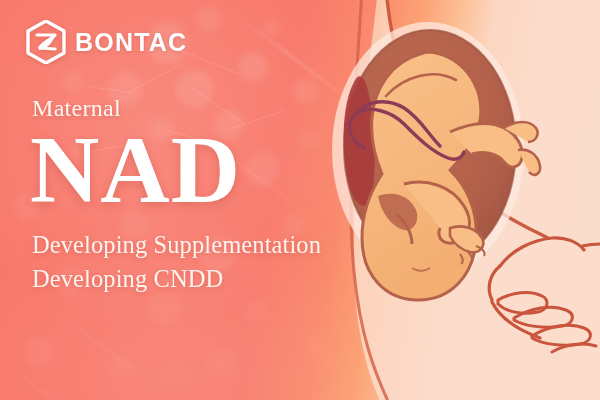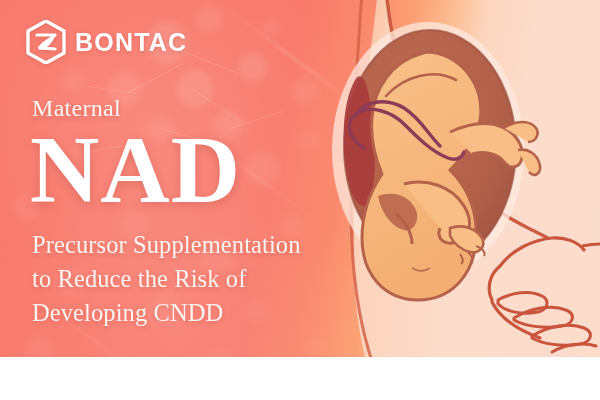--- a/index.html
+++ b/index.html
@@ -3,21 +3,21 @@
 <meta charset="utf-8">
 <style>
   html, body {
     margin: 0;
     padding: 0;
     background: #ffffff;
   }
   #banner {
     position: relative;
     width: 600px;
-    height: 357px;
+    height: 400px;
     overflow: hidden;
     font-family: "Liberation Serif", serif;
     background: #8b5cf6;
     user-select: none;
   }
 
   
   .bg-base {
     position: absolute;
     inset: 0;
@@ -318,19 +318,18 @@
       <path d="M11 15 L29 15 L14 28 L29 29" fill="none" stroke="#ffffff" stroke-width="3.2" stroke-linejoin="round" stroke-linecap="round"></path>
       <path d="M12 27 C 18 20 24 17 29 16 C 26 24 20 29 13 30 Z" fill="#ffffff"></path>
     </svg>
     <div class="logo-text">BONTAC</div>
   </div>
 
   <div class="copy">
     <div class="eyebrow">Maternal</div>
     <div class="hero">NAD</div>
     <div class="sub">
-      <span>Precursor Supplementation</span>
-      <span>to Reduce the Risk of</span>
+      <span>Developing Supplementation</span>
       <span>Developing CNDD</span>
     </div>
   </div>
 
 </div>
 
 </body></html>

